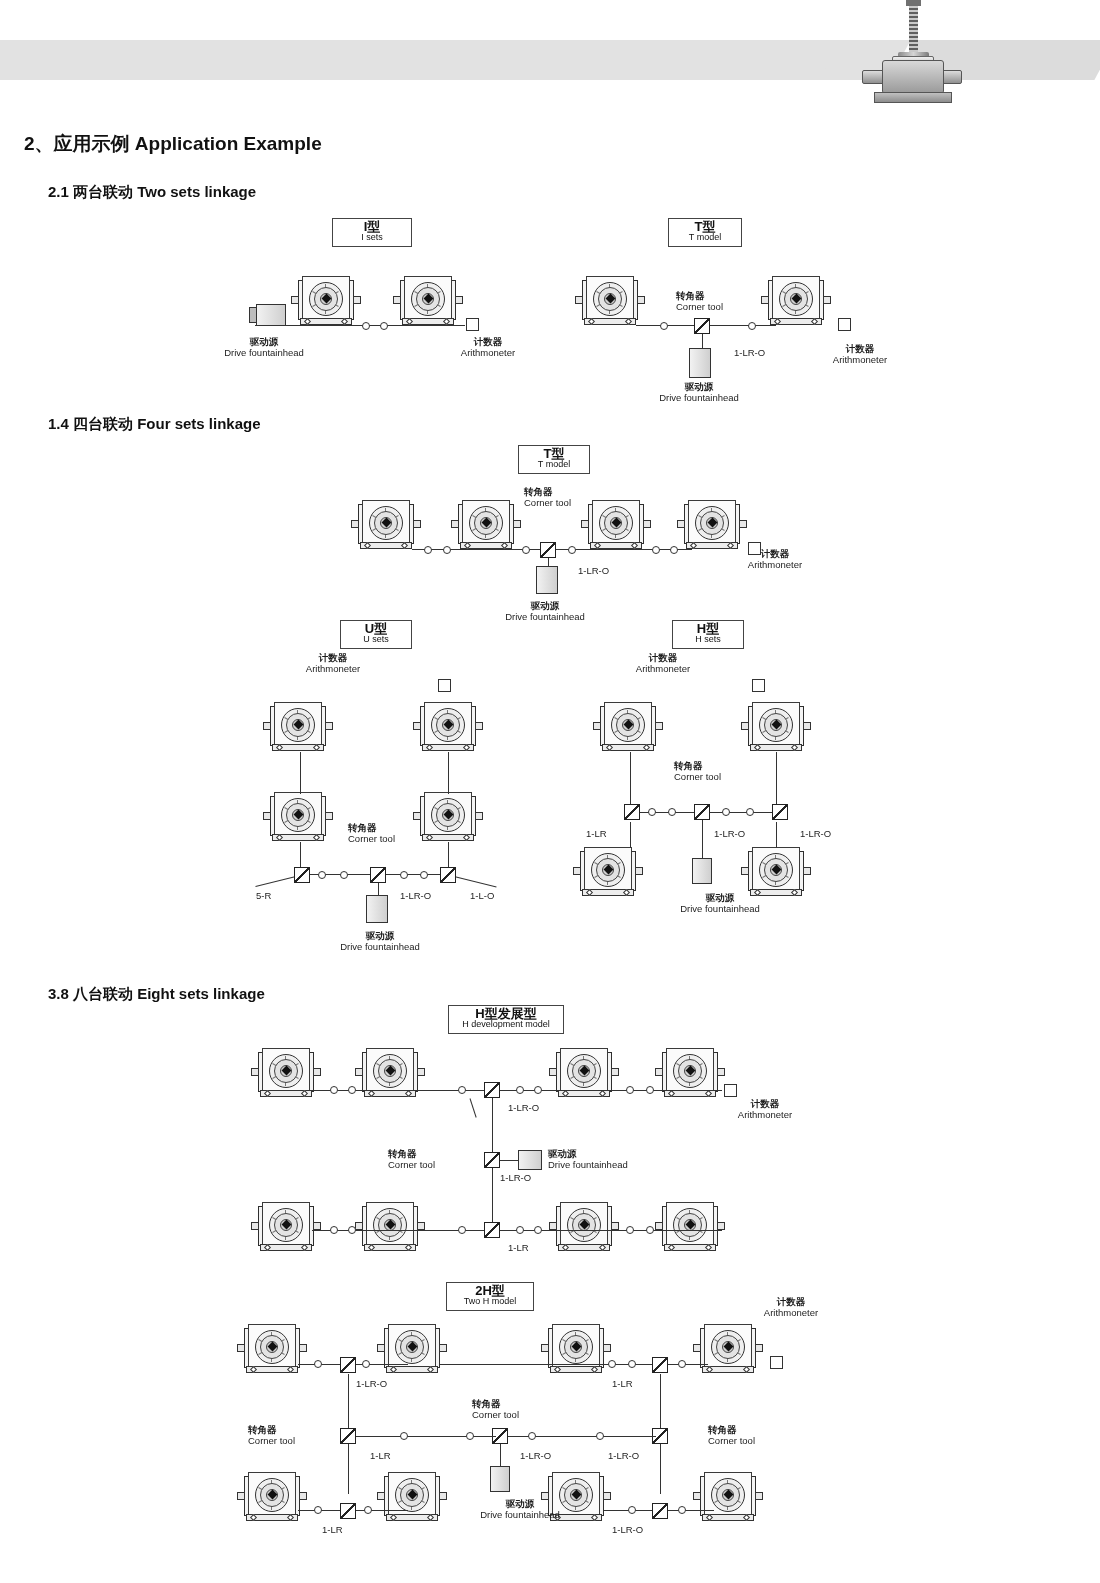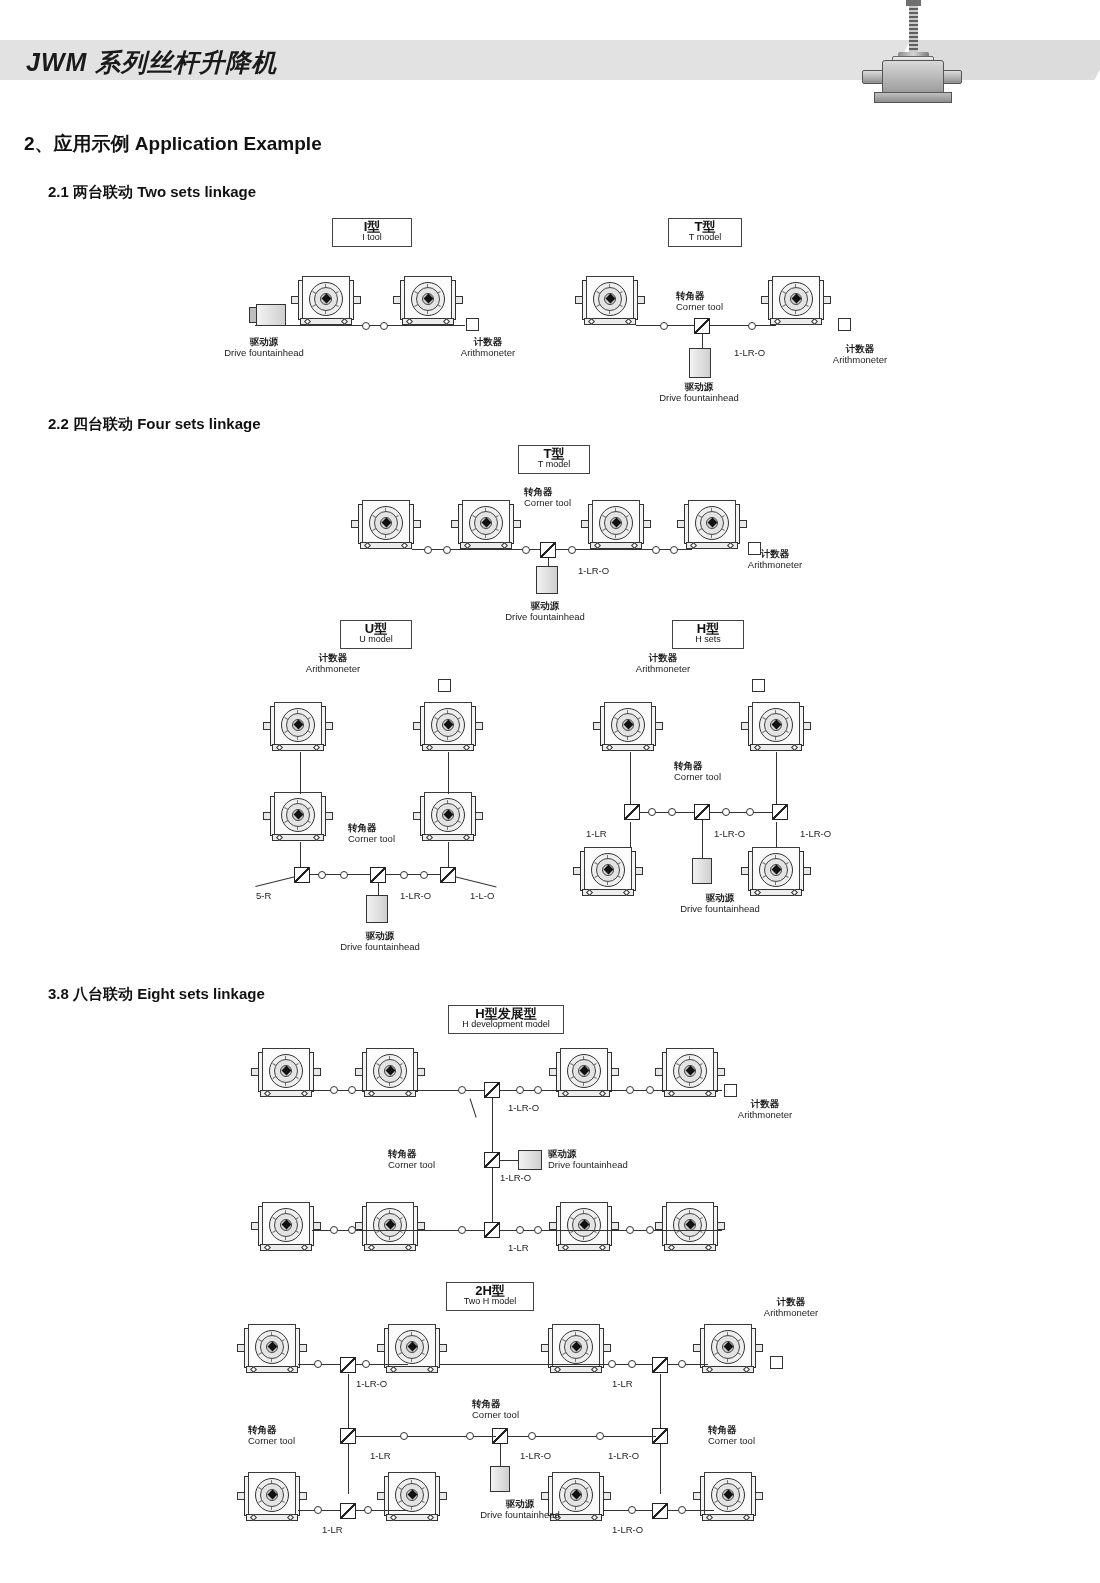--- a/index.html
+++ b/index.html
@@ -122,41 +122,40 @@
   
   .counter { position:absolute; width:13px; height:13px; border:1px solid #333; background:#fff; }
 </style>
 </head>
 <body>
 
 <div class="header">
   <div class="header-bar"></div>
   <div class="header-bar-skew"></div>
   <div class="header-bar-grey2"></div>
-  <div class="header-title">JWM 系列丝杆升降机</div>
   <div class="jack">
     <div class="screw"></div>
       <div class="screw-top"></div>
       <div class="collar"></div>
     <div class="shaft"></div>
       <div class="shaft2"></div>
     <div class="body2"></div>
       <div class="body"></div>
       <div class="base"></div>
   </div>
 </div>
 
 <div class="h1" style="top:131px; left:24px;text-align:right;">2、应用示例 Application Example</div>
 <div class="h2" style="top:183px; left:48px;">2.1 两台联动 Two sets linkage</div>
-<div class="h2" style="top:415px; left:48px;">2.2 四台联动 Four sets linkage</div>
+<div class="h2" style="top:415px; left:48px;">1.4 四台联动 Four sets linkage</div>
 <div class="h2" style="top:985px; left:48px;">3.8 八台联动 Eight sets linkage</div>
 
 <div class="tagbox" style="top:218px; left:332px; width:80px;">
   <div class="cn">I型</div>
-  <div>I tool</div>
+  <div>I sets</div>
 </div>
 
 <div class="unit" style="top:274px; left:298px;">
   <div class="plate"></div>
     <div class="plate2"></div>
     <div class="circ1"></div>
   <div class="spoke"></div>
     <div class="spoke b"></div>
     <div class="spoke c"></div>
   <div class="circ2"></div>
@@ -352,21 +351,21 @@
   <div class="cn">驱动源</div>
   <div class="en">Drive fountainhead</div>
 </div>
 <div class="lbl" style="top:548px; left:700px; width:150px;">
   <div class="cn">计数器</div>
   <div class="en">Arithmoneter</div>
 </div>
 
 <div class="tagbox" style="top:620px; left:340px; width:72px;">
   <div class="cn">U型</div>
-  <div>U model</div>
+  <div>U sets</div>
 </div>
 <div class="counter" style="top:679px; left:438px;"></div>
 <div class="lbl" style="top:652px; left:258px; width:150px;">
   <div class="cn">计数器</div>
   <div class="en">Arithmoneter</div>
 </div>
 <div class="unit" style="top:700px; left:270px;">
   <div class="plate"></div>
     <div class="plate2"></div>
     <div class="circ1"></div>

